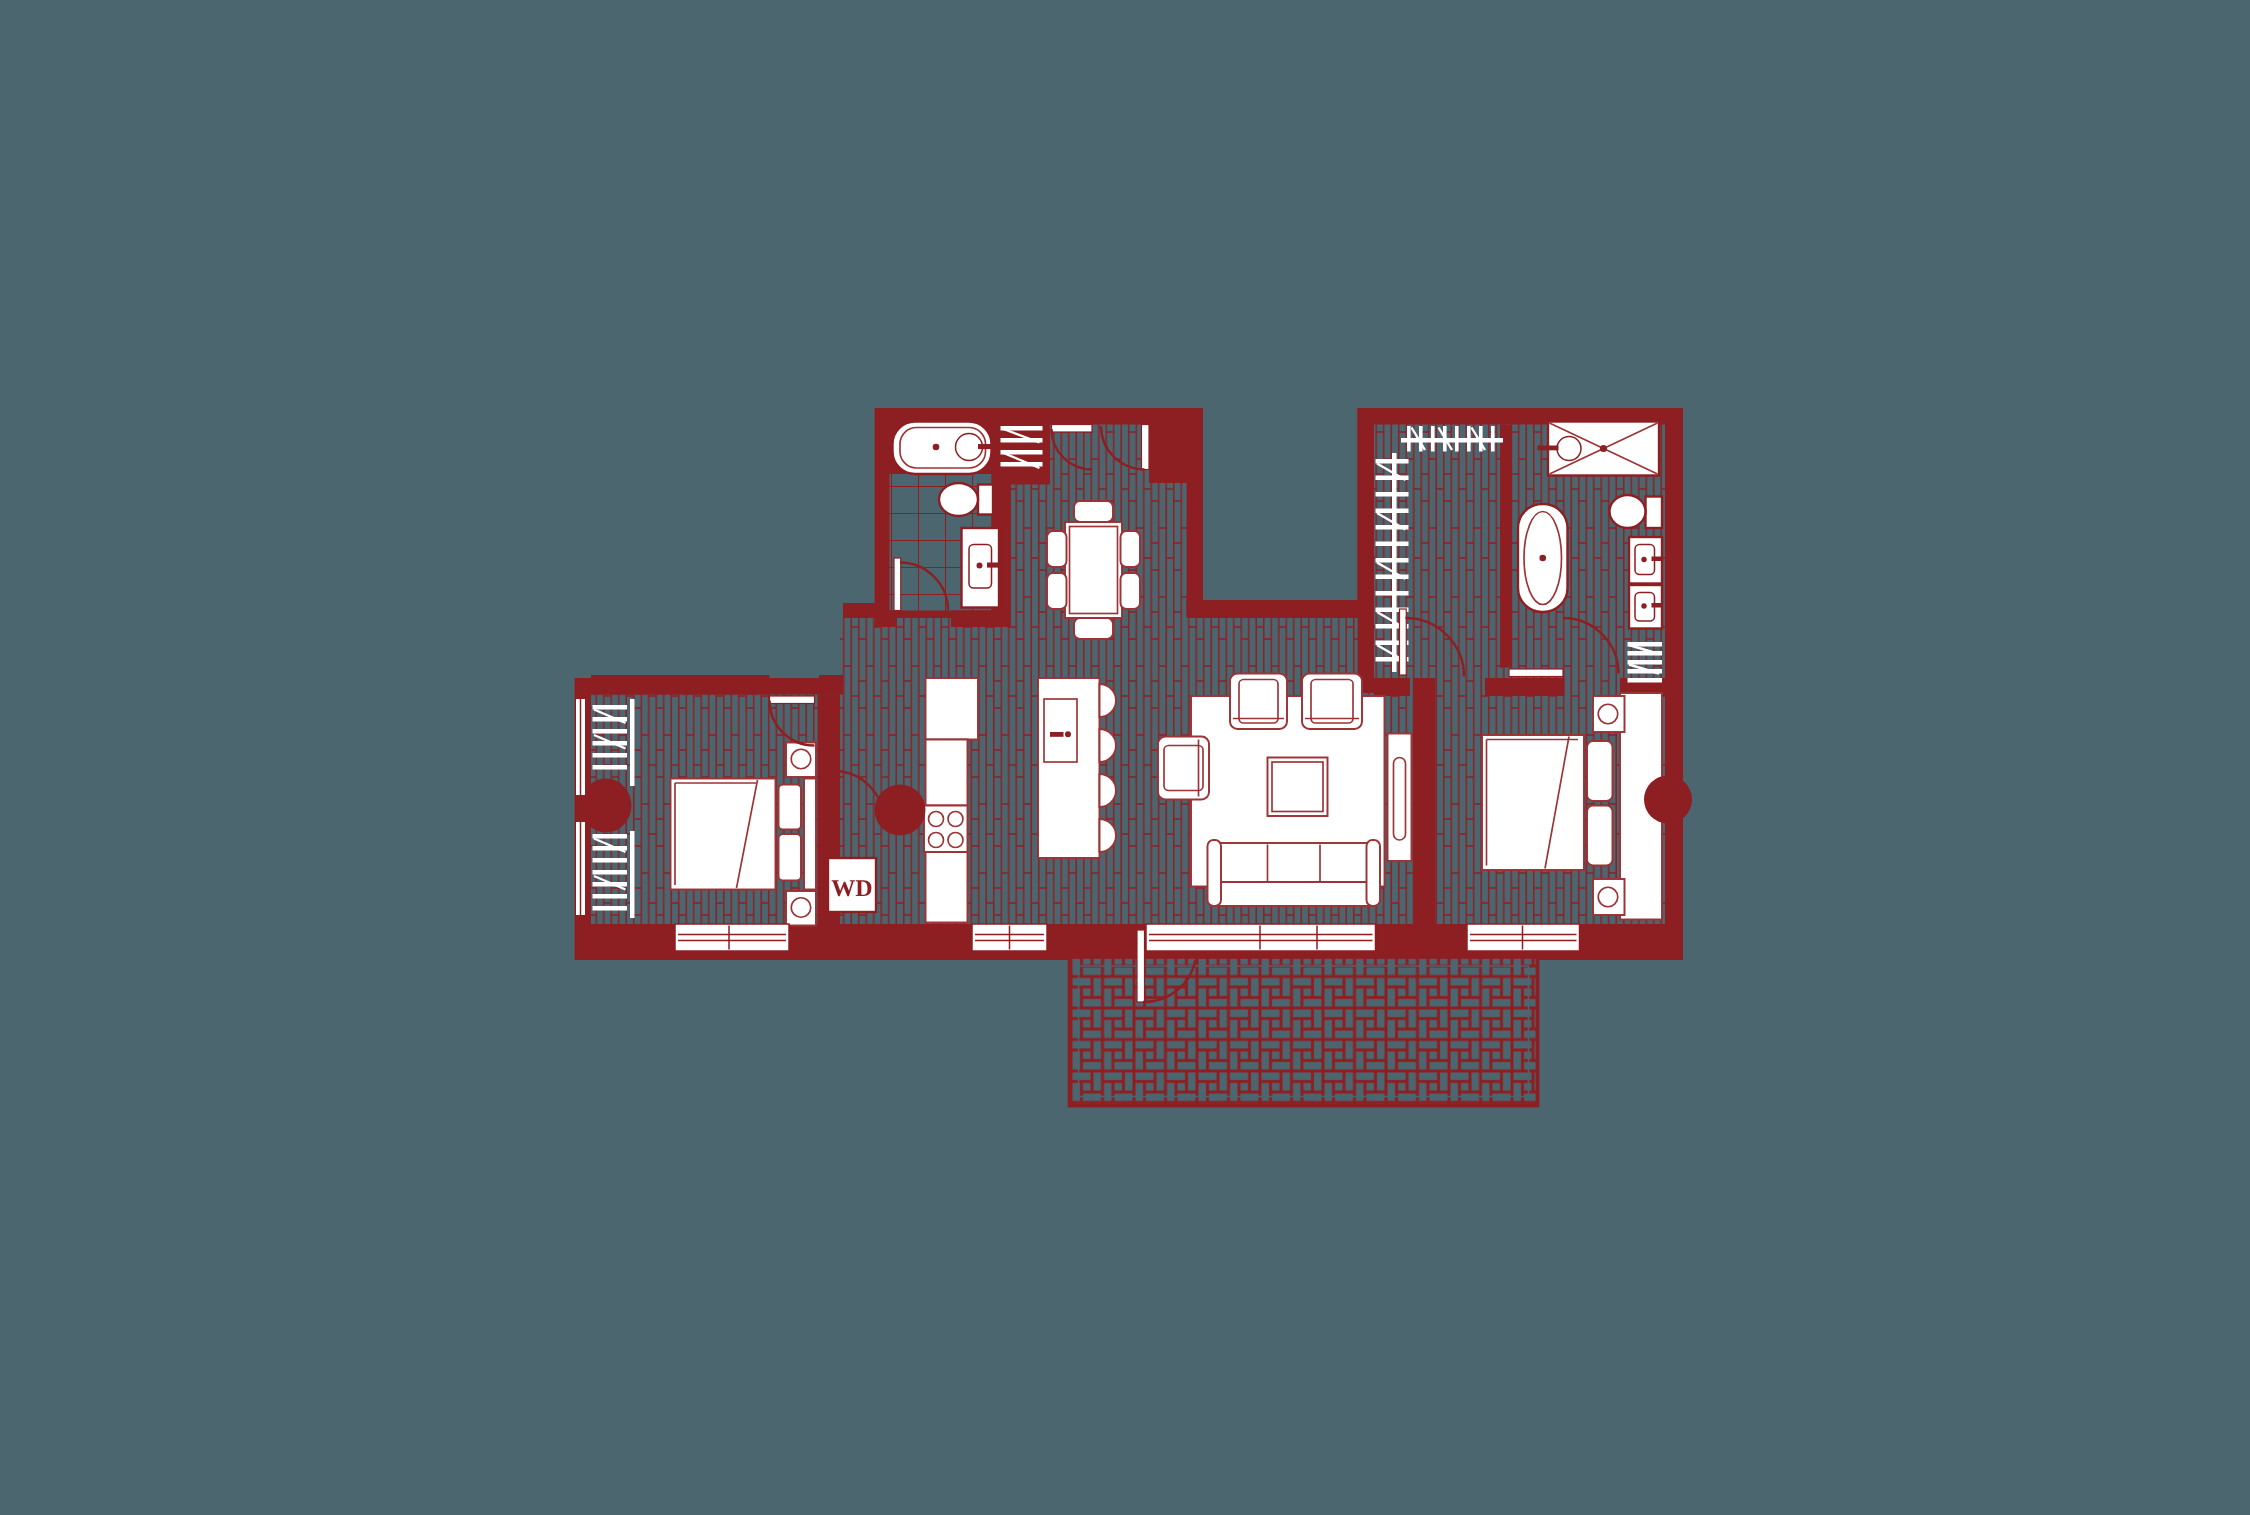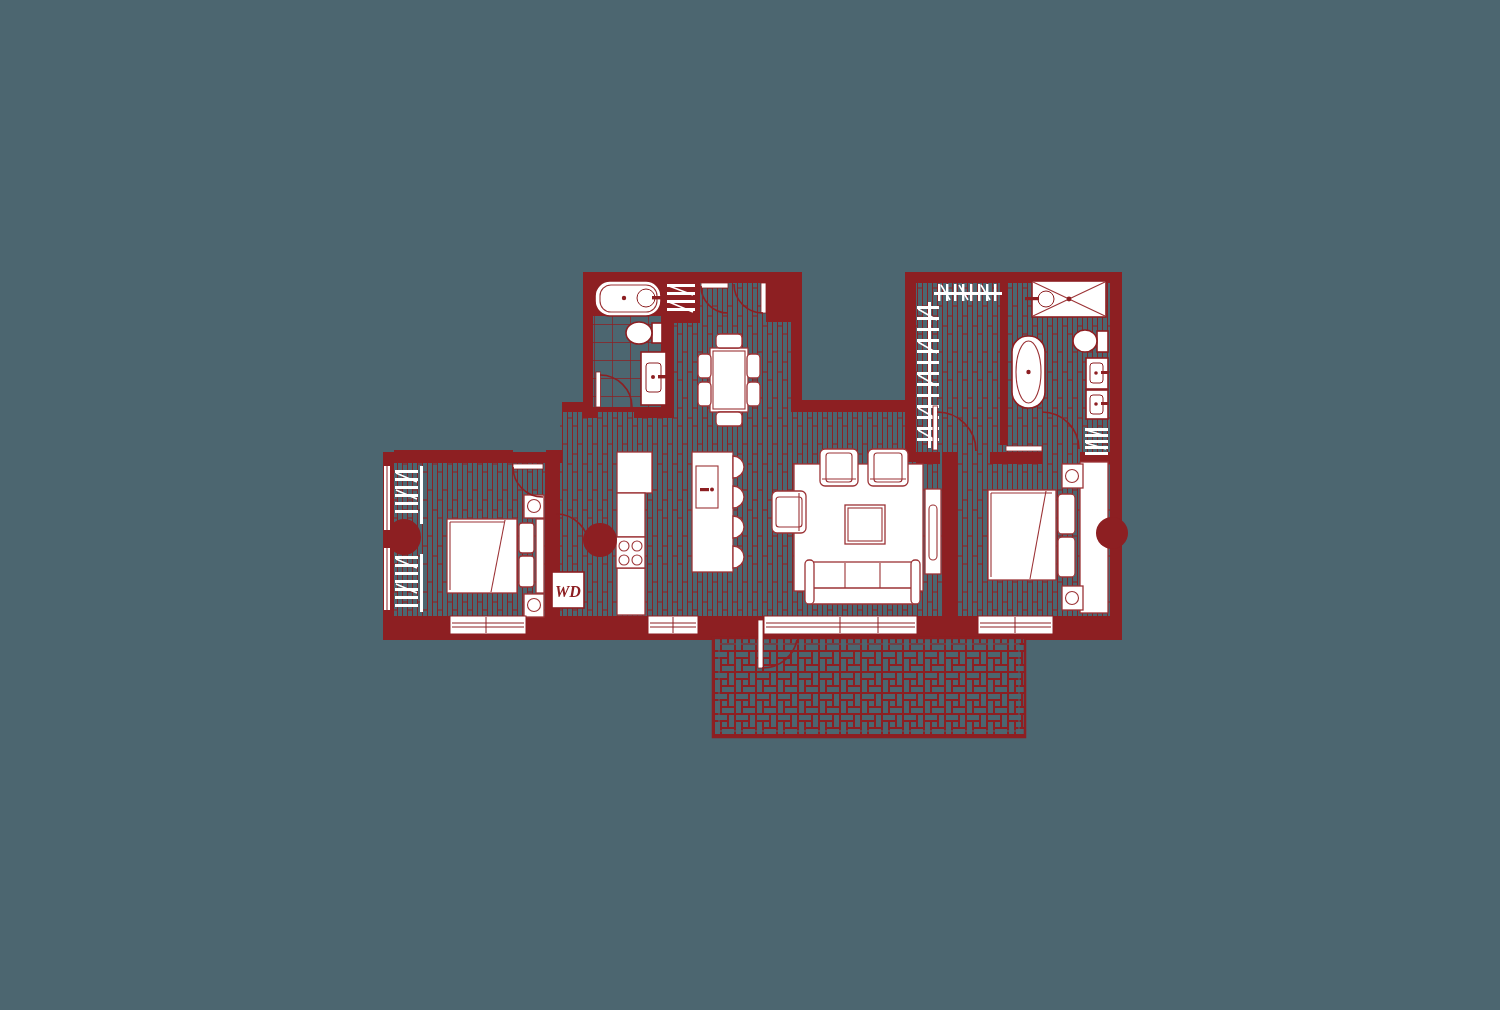--- a/index.html
+++ b/index.html
@@ -1,19 +1,19 @@
 <!DOCTYPE html>
 <html style="--bg: #4C6670; --wall: #8D1F22; --fur: #9C3336; --white: #FFFFFF;"><head>
 <meta charset="utf-8">
 <style>
   :root{
     --bg:#4C6670; --wall:#8D1F22; --fur:#9C3336; --white:#FFFFFF;
   }
   html,body{margin:0;padding:0;background:var(--bg);}
-  .stage{position:relative;width:1500px;height:1010px;background:var(--bg);overflow:hidden;font-style:italic;}
+  .stage{position:relative;width:1500px;height:1010px;background:var(--bg);overflow:hidden;}
   svg{position:absolute;left:0;top:0;}
   .bgfill{fill:var(--bg);}
   .wallfill{fill:var(--wall);}
   .patline{stroke:var(--wall);stroke-width:1;fill:none;}
   .patline2{stroke:var(--wall);stroke-width:1.4;fill:none;}
   .fx{fill:var(--white);stroke:var(--wall);stroke-width:1.6;}
   .fxthin{fill:var(--white);stroke:var(--wall);stroke-width:1;}
   .fur{fill:var(--white);stroke:var(--fur);stroke-width:1.3;}
   .furline{fill:none;stroke:var(--fur);stroke-width:1.1;}
   .arc{fill:none;stroke:var(--wall);stroke-width:1.6;}

